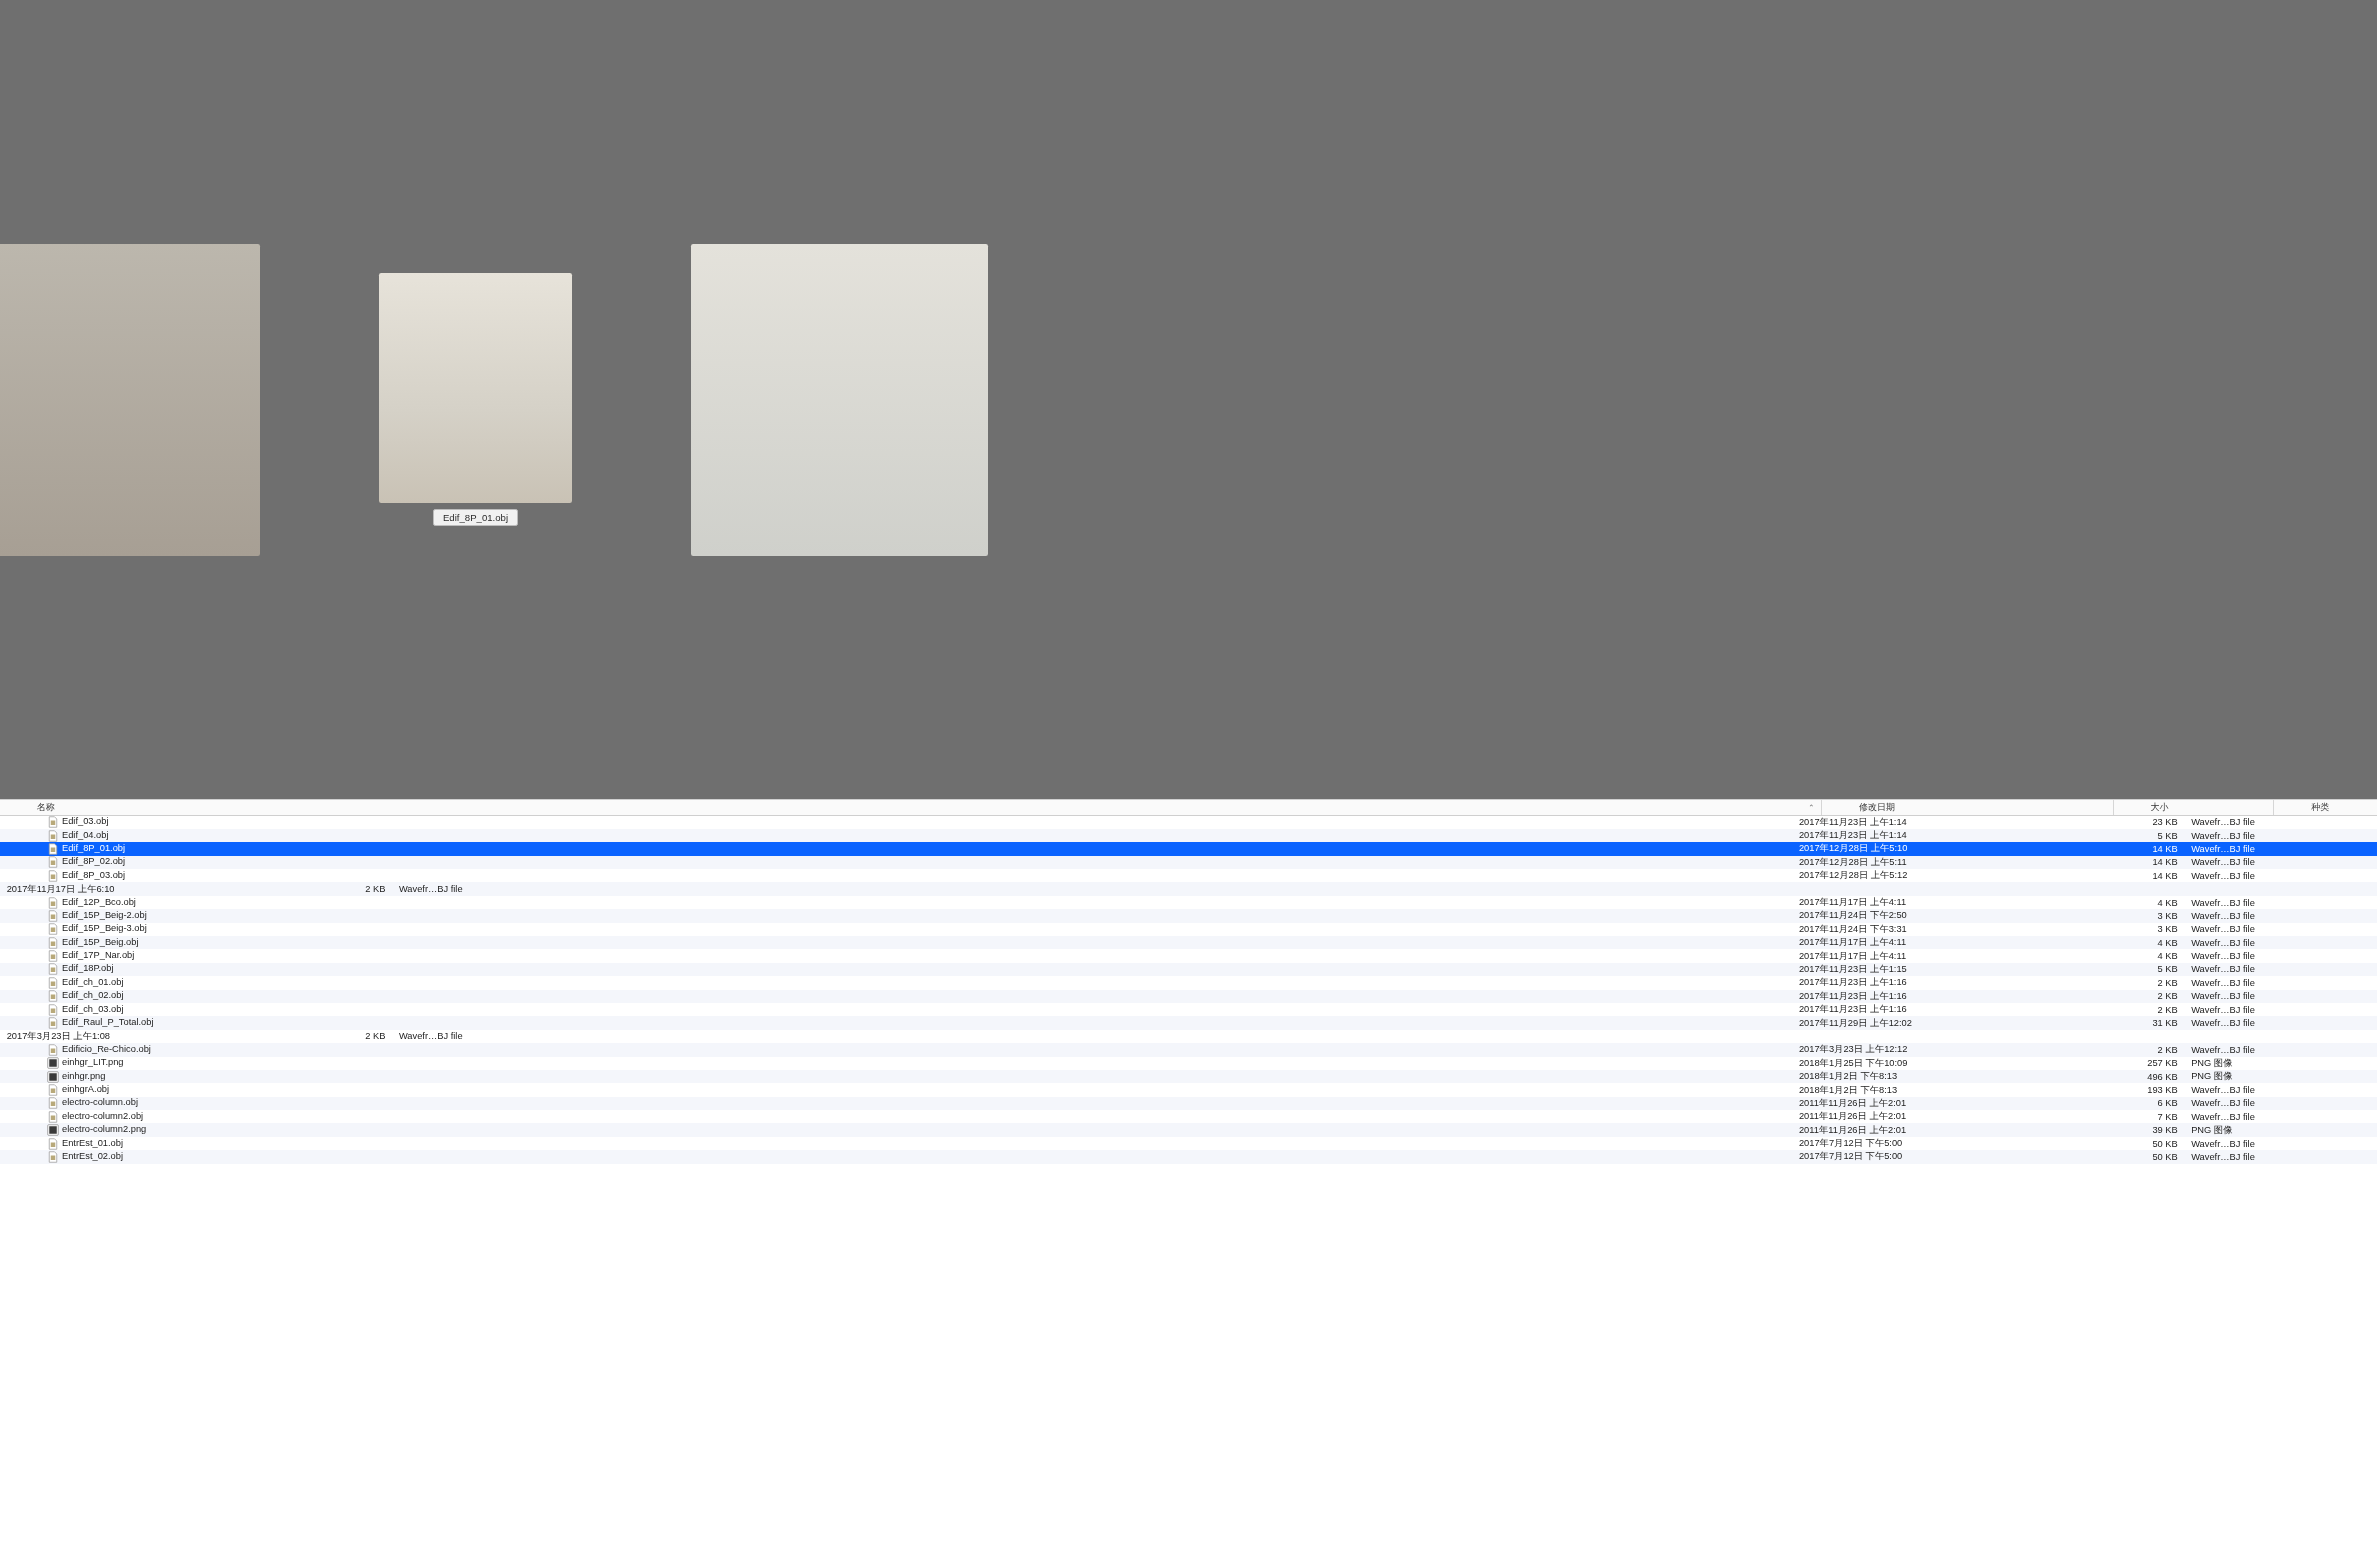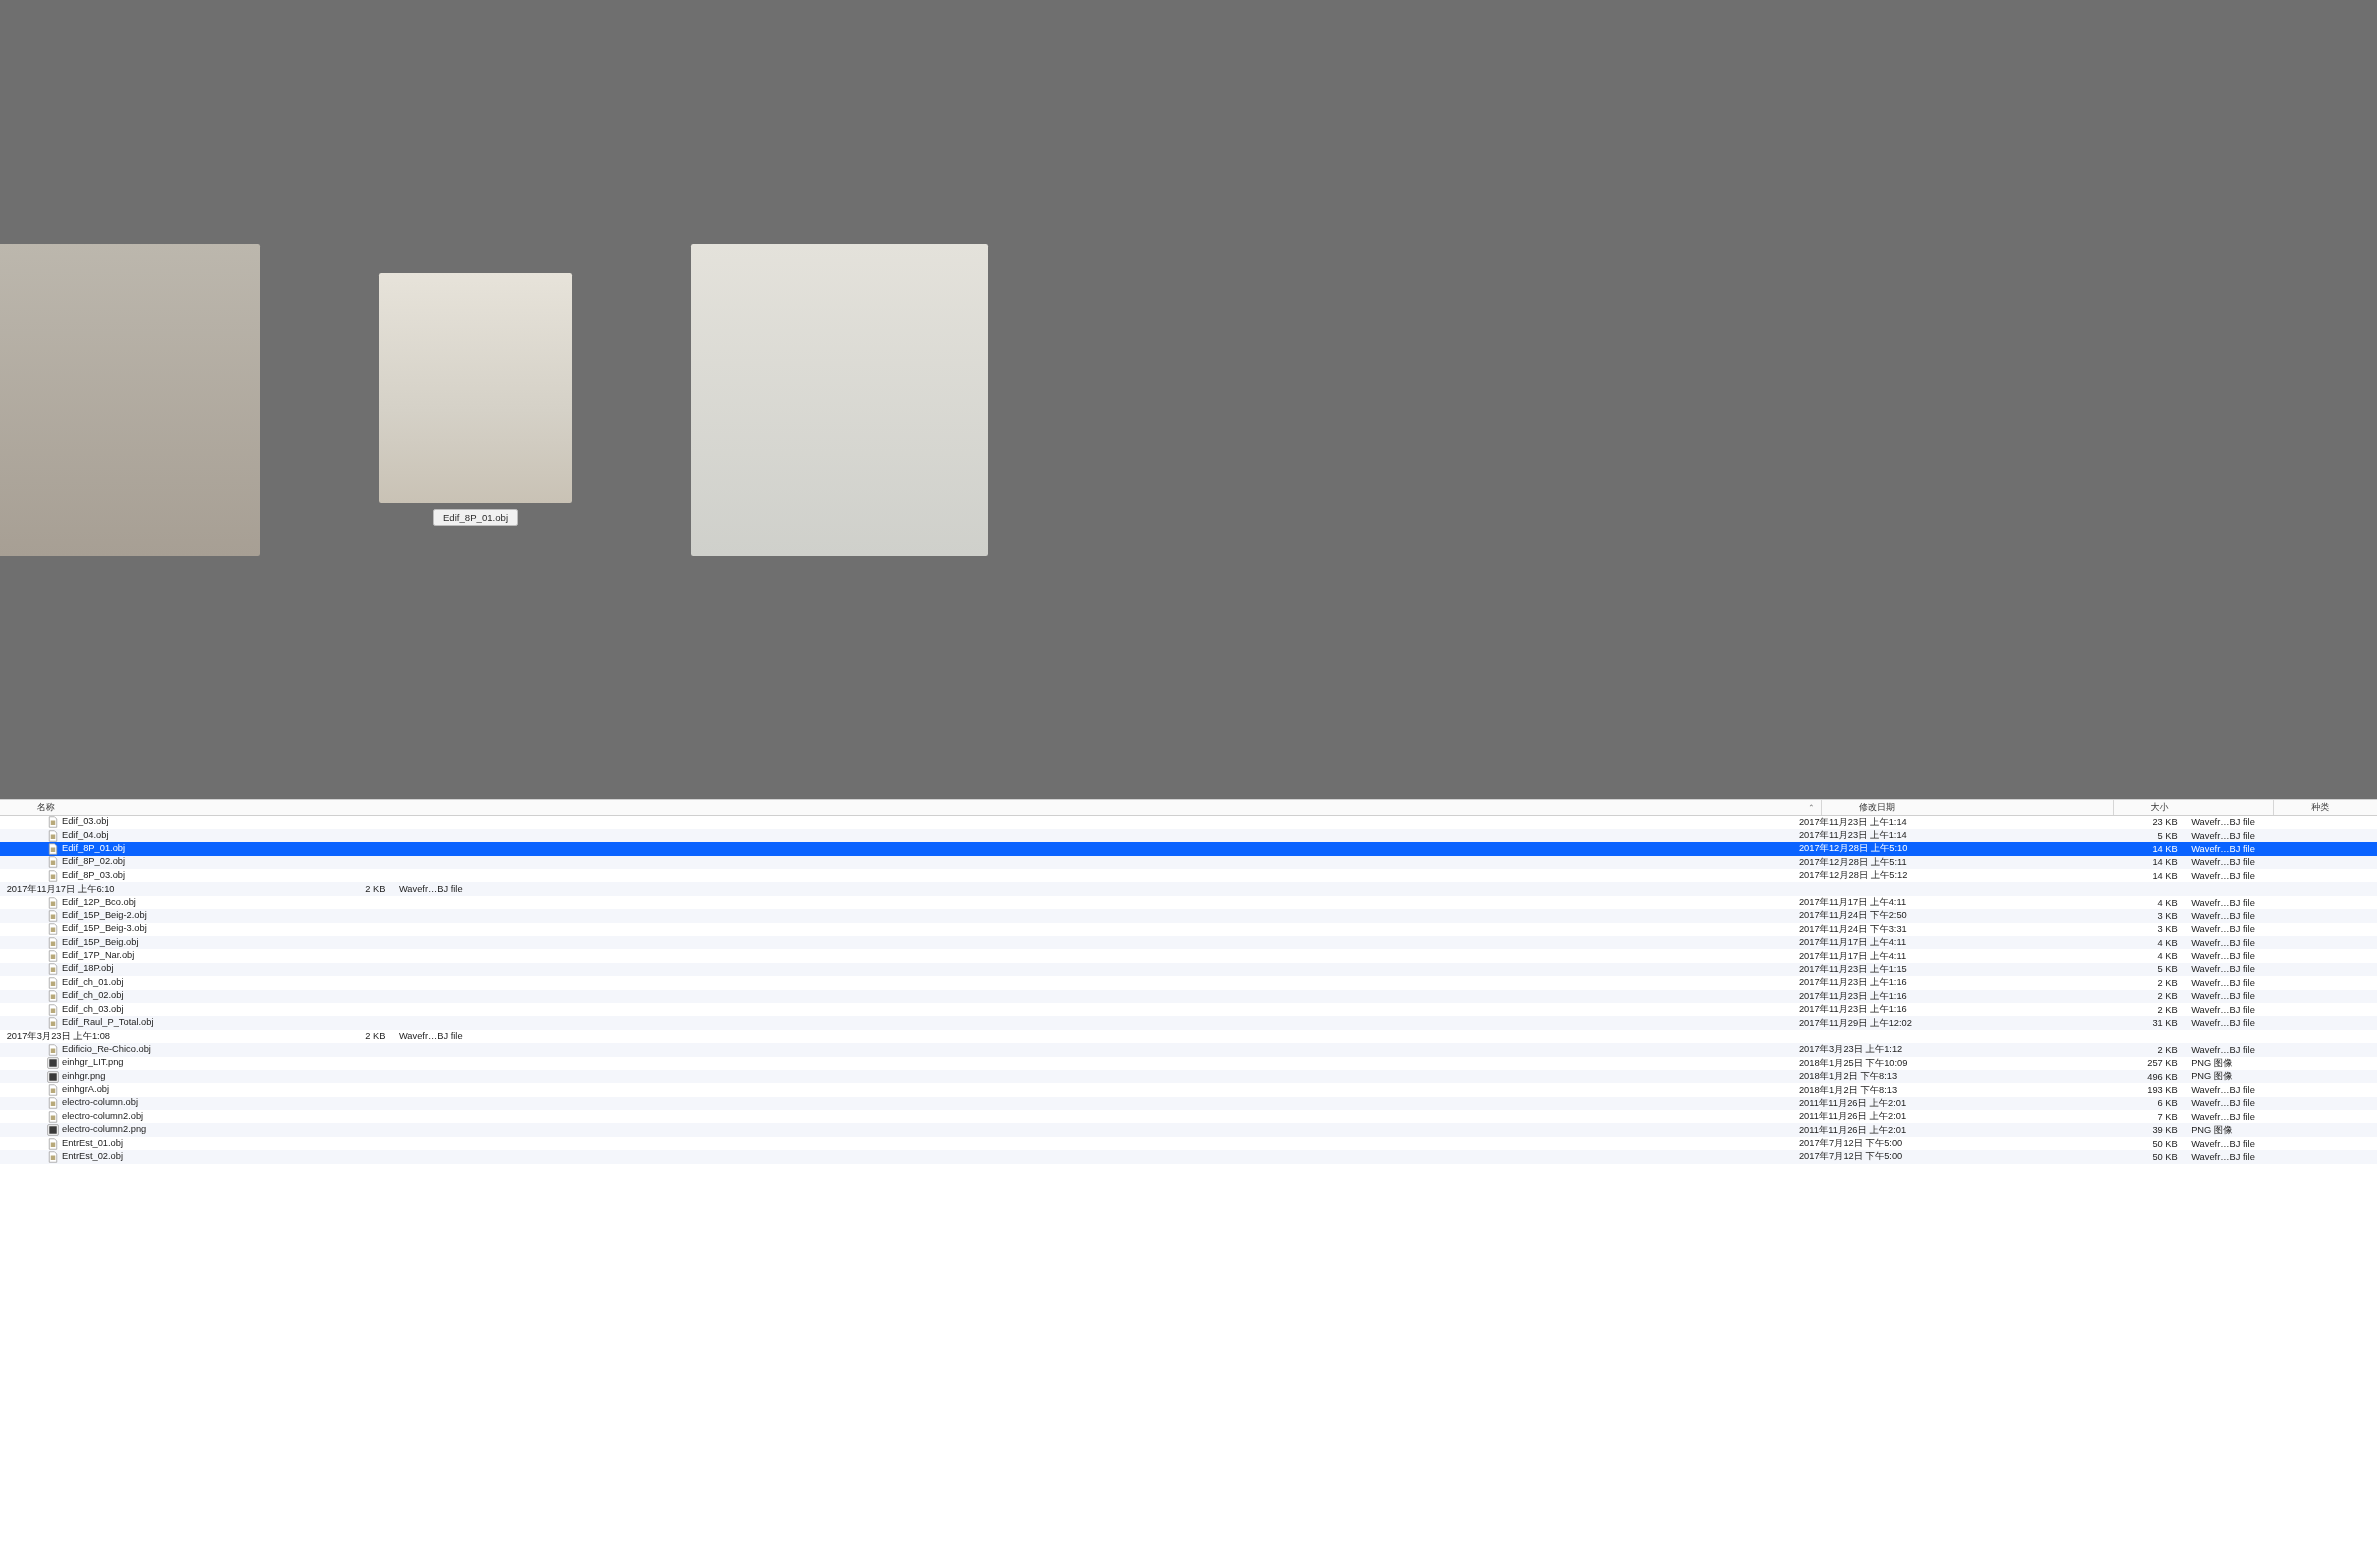--- a/index.html
+++ b/index.html
@@ -306,21 +306,21 @@
         <div class="row">
           <div class="cell name">
             <span class="fileicon">
               <svg viewBox="0 0 16 16">
                 <path d="M3 1h7l3 3v11H3z" fill="#fff" stroke="#999"></path>
                 <rect x="5" y="6" width="6" height="6" fill="#b8a97a"></rect>
               </svg>
             </span>
             <span>Edificio_Re-Chico.obj</span>
           </div>
-          <div class="cell date">2017年3月23日 上午1:12</div>
+          <div class="cell date">2017年3月23日 上午12:12</div>
           <div class="cell size">2 KB</div>
           <div class="cell kind">Wavefr…BJ file</div>
         </div>
         <div class="row">
           <div class="cell name">
             <span class="fileicon">
               <svg viewBox="0 0 16 16">
                 <rect x="1" y="1" width="14" height="14" rx="1" fill="#fff" stroke="#888"></rect>
                 <rect x="3" y="3" width="10" height="10" fill="#3a3a3a"></rect>
               </svg>

